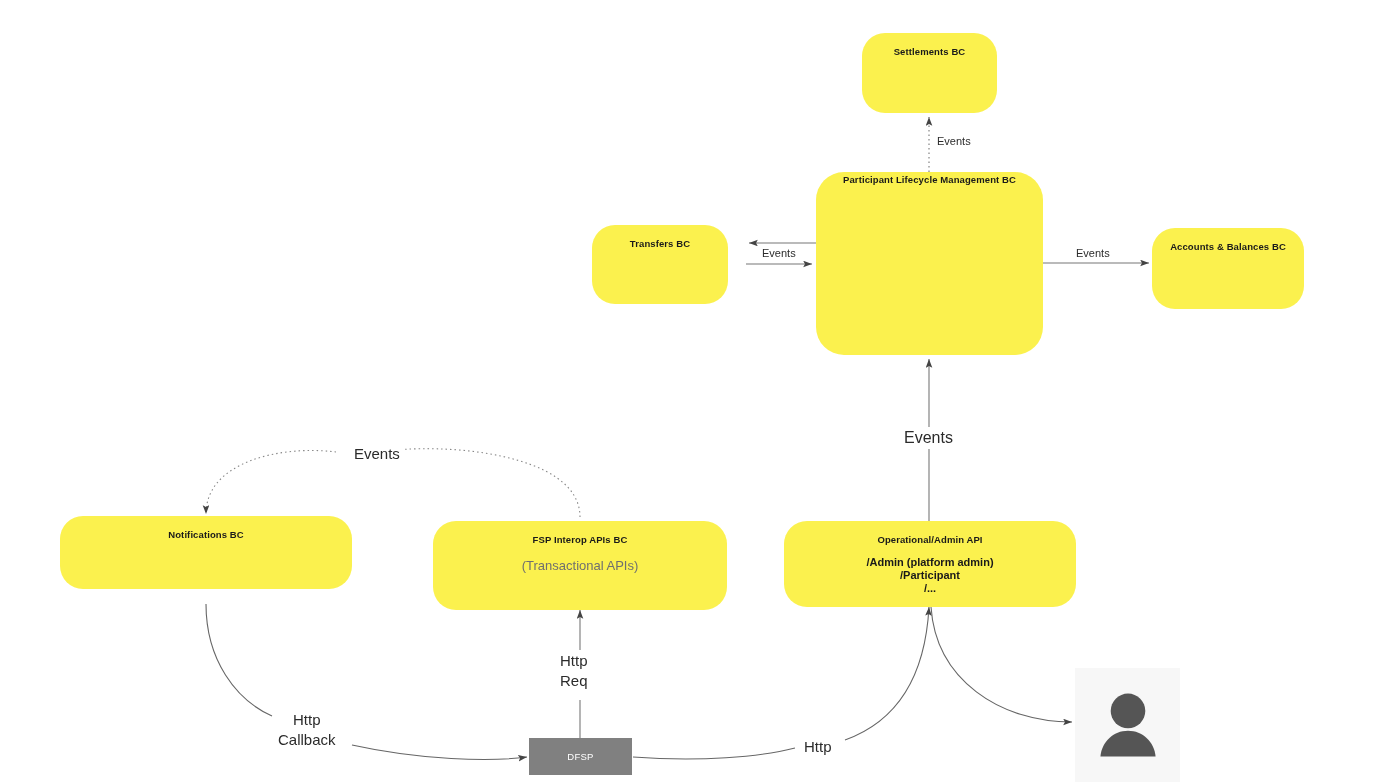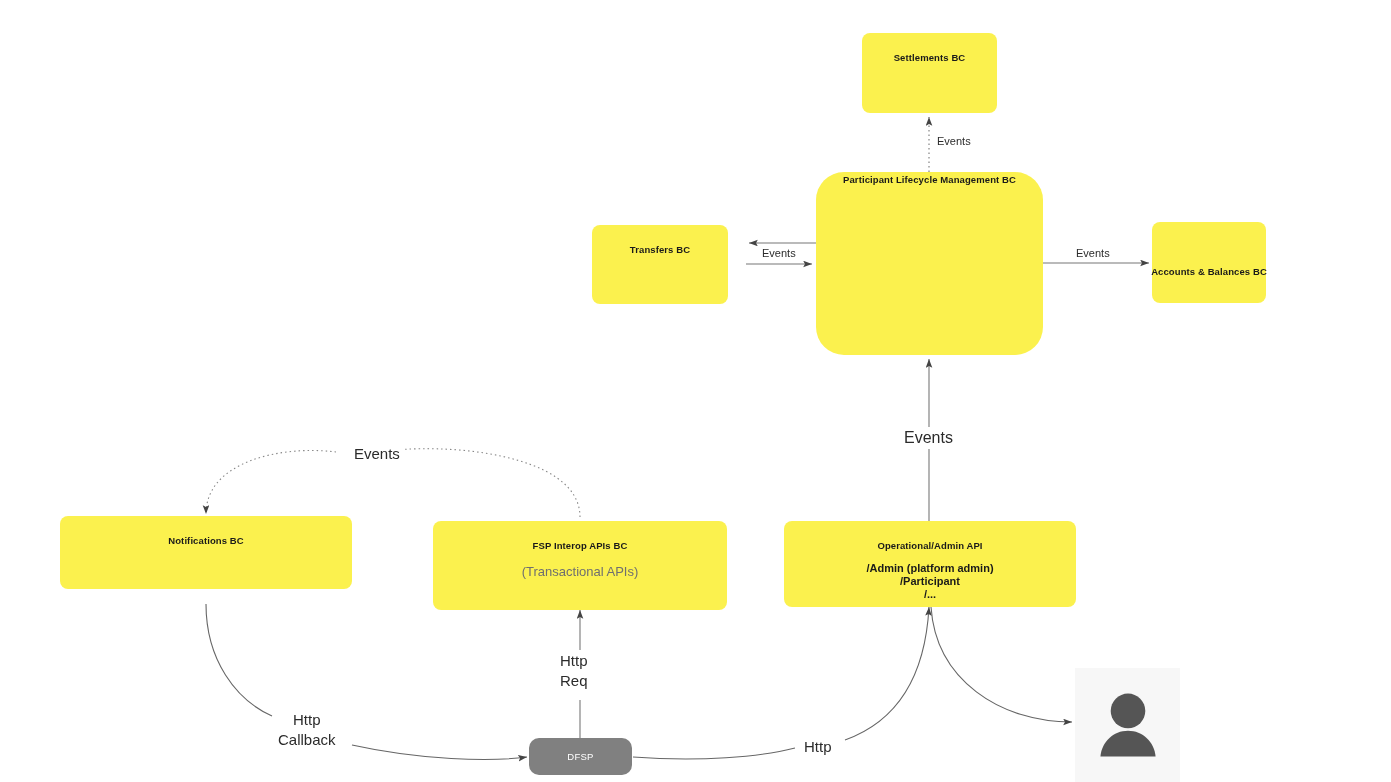--- a/index.html
+++ b/index.html
@@ -23,26 +23,26 @@
     position: absolute;
     left: 0;
     top: 0;
     width: 1391px;
     height: 782px;
     pointer-events: none;
   }
   .node {
     position: absolute;
     box-sizing: border-box;
-    border-radius: 8px;
+    border-radius: 23px;
     background: #FBF14E;
     display: flex;
     flex-direction: column;
     align-items: center;
-    padding-top: 19px;
+    padding-top: 13px;
   }
   .node.big {
     border-radius: 28px;
     padding-top: 2px;
   }
   .node-title {
     font-size: 9.5px;
     font-weight: bold;
     color: #1a1a1a;
     letter-spacing: 0.1px;
@@ -63,21 +63,21 @@
     font-size: 11px;
     font-weight: bold;
     color: #1a1a1a;
     text-align: center;
     line-height: 1.15;
     white-space: nowrap;
   }
   .actor-node {
     position: absolute;
     background: #808080;
-    border-radius: 10px;
+    border-radius: 0;
     display: flex;
     align-items: center;
     justify-content: center;
     box-sizing: border-box;
   }
   .actor-label {
     font-size: 9.5px;
     color: #ffffff;
     letter-spacing: 0.3px;
     white-space: nowrap;
@@ -168,21 +168,21 @@
   </div>
 
   <div class="node big" style="left:816px; top:172px; width:227px; height:183px;">
     <div class="node-title">Participant Lifecycle Management BC</div>
   </div>
 
   <div class="node" style="left:592px; top:225px; width:136px; height:79px;">
     <div class="node-title">Transfers BC</div>
   </div>
 
-  <div class="node" style="left:1152px; top:222px; width:114px; height:81px;justify-content:center;">
+  <div class="node" style="left:1152px; top:228px; width:152px; height:81px;">
     <div class="node-title">Accounts &amp; Balances BC</div>
   </div>
 
   <div class="node" style="left:60px; top:516px; width:292px; height:73px;">
     <div class="node-title">Notifications BC</div>
   </div>
 
   <div class="node" style="left:433px; top:521px; width:294px; height:89px;">
     <div class="node-title">FSP Interop APIs BC</div>
     <div class="node-sub">(Transactional APIs)</div>

